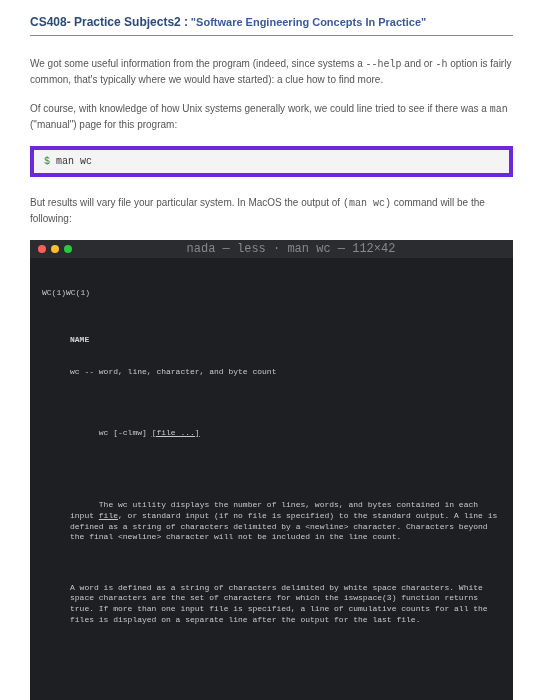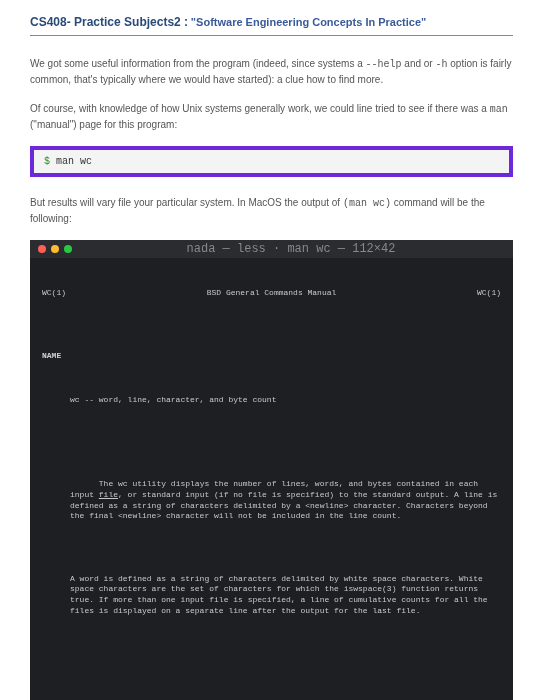--- a/index.html
+++ b/index.html
@@ -83,36 +83,36 @@
       color: #888;
       font-size: 12px;
       margin: 4px auto;
     }
     .term-body {
       padding: 8px 12px;
       white-space: pre-wrap;
     }
     .term-header {
       display: flex;
-      margin-bottom: 20px;
+      margin-bottom: 4px;
     }
     .term-center {
       text-align: center;
       flex: 1;
     }
     .term-section {
       font-weight: bold;
       color: #d0d0d0;
+      margin-left: 28px;
     }
     .term-indent {
       padding-left: 28px;
     }
     .term-para {
       margin-bottom: 7px;
-      margin-top: 12px;
     }
     .underline {
       text-decoration: underline;
     }
   </style>
 </head>
 <body>
 
 <div class="header">
   <span class="course-code">CS408- Practice Subjects2 :</span>
@@ -138,27 +138,29 @@
 <div class="terminal">
   <div class="titlebar">
     <div class="dot red"></div>
     <div class="dot yellow"></div>
     <div class="dot green"></div>
     <div class="titlebar-title">nada — less · man wc — 112×42</div>
   </div>
   <div class="term-body">
     <div class="term-header">
       <span>WC(1)</span>
-      <span class="term-center">BSD General Commands Manual</span>
       <span>WC(1)</span>
     </div>
 
     <div class="term-section">NAME</div>
     <div class="term-indent term-para">wc -- word, line, character, and byte count</div>
 
+    <div class="term-indent term-para">
+      <span>wc [-clmw] </span><span class="underline">[file ...]</span>
+    </div>
 
     <div class="term-indent term-para">
       <span>The wc utility displays the number of lines, words, and bytes contained in each input </span><span class="underline">file</span><span>, or standard input (if no file is specified) to the standard output. A line is defined as a string of characters delimited by a &lt;newline&gt; character. Characters beyond the final &lt;newline&gt; character will not be included in the line count.</span>
     </div>
     <div class="term-indent term-para">A word is defined as a string of characters delimited by white space characters. White space characters are the set of characters for which the iswspace(3) function returns true. If more than one input file is specified, a line of cumulative counts for all the files is displayed on a separate line after the output for the last file.</div>
     
 
     
     
     

